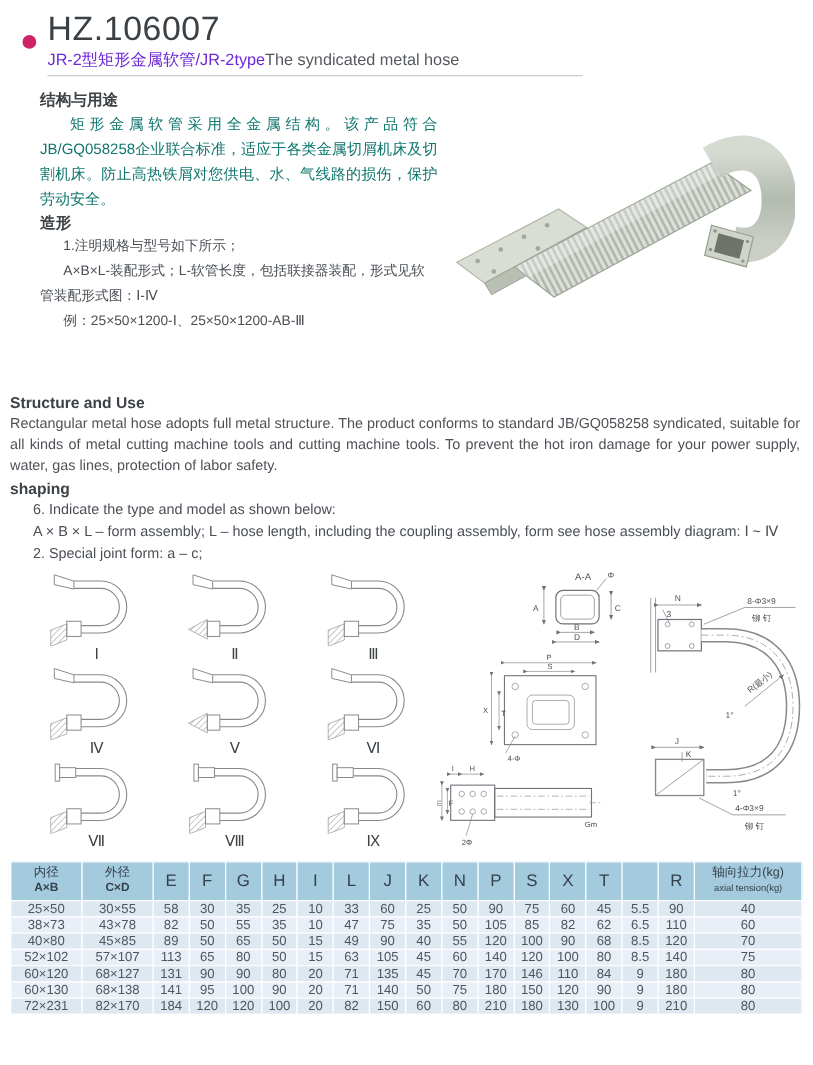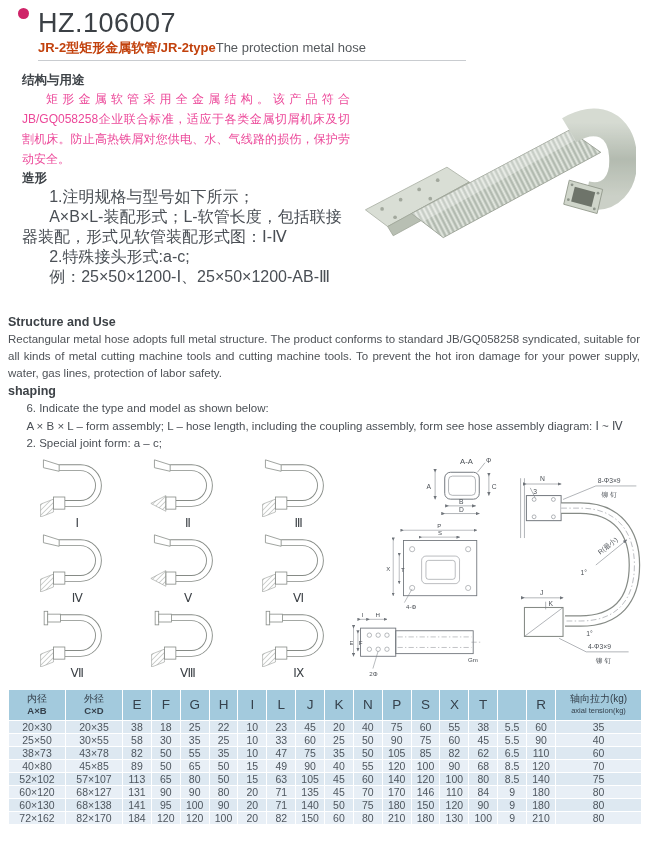--- a/index.html
+++ b/index.html
@@ -5,33 +5,33 @@
   :root{
     --accent:#cf2368; --table-header:#a3cadd; --row-odd:#dde8f1; --row-even:#e8eff6;
   }
   *{box-sizing:border-box;margin:0;padding:0}
   html,body{background:#fff}
   body{width:650px;height:852px;overflow:hidden;font-family:"Liberation Sans","DejaVu Sans",sans-serif;color:#4a4f55}
   .page{position:relative;width:650px;height:852px;background:#fff}
 
   
   header{padding:8px 0 0 18px}
-  .title-row{display:flex;align-items:flex-start;gap:9px}
+  .title-row{display:flex;align-items:flex-end;gap:9px}
   .bullet{width:11px;height:11px;border-radius:50%;background:var(--accent);flex:0 0 auto}
   h1.title{font-size:27px;font-weight:400;color:#3b4045;letter-spacing:.5px}
   .subtitle{margin-left:20px;width:428px;font-size:13px;color:#4a4f55;padding-bottom:3px;border-bottom:1.5px solid #c9ccd0}
-  .sub-zh{font-weight:700;color:#c2410c}
+  .sub-zh{font-weight:400;color:#6d28d9}
   .sub-en{font-weight:400;color:#55595d}
 
   
   .top-row{display:flex;margin-top:10px;height:218px}
-  .zh-block{width:356px;padding-left:22px;padding-right:6px}
+  .zh-block{width:356px;padding-left:32px;padding-right:6px}
   .sec-h{font-size:12.5px;font-weight:700;color:#3d4247;line-height:18px}
-  .zh-para{font-size:12px;line-height:20px;text-align:justify;text-justify:inter-character;text-indent:2em;color:#ec4899}
-  .zh-line,.en-line{font-size:16px;line-height:20px;text-indent:1.7em;color:#4a4f55}
+  .zh-para{font-size:12px;line-height:20px;text-align:justify;text-justify:inter-character;text-indent:2em;color:#0f766e}
+  .zh-line,.en-line{font-size:11px;line-height:20px;text-indent:1.7em;color:#4a4f55}
   .photo{flex:1;padding:2px 6px 0 2px}
 
   
   .en-block{margin-top:24px;padding:0 10px 0 8px}
   .en-para{font-size:11.5px;line-height:17px;text-align:justify;color:#4e5257}
   .en-line{font-size:11.5px;line-height:17.5px;text-indent:1.6em}
 
   
   .figures-row{display:flex;margin-top:4px;height:226px}
   .shapes-grid{width:332px;margin-left:22px;display:grid;grid-template-columns:repeat(3,1fr);row-gap:0}
@@ -119,32 +119,31 @@
 </svg>
 
 <div class="page">
 
   <header>
     <div class="title-row">
       <span class="bullet"></span>
       <h1 class="title">HZ.106007</h1>
     </div>
     <div class="subtitle">
-      <span class="sub-zh">JR-2型矩形金属软管/JR-2type</span><span class="sub-en">The protection metal hose</span>
+      <span class="sub-zh">JR-2型矩形金属软管/JR-2type</span><span class="sub-en">The syndicated metal hose</span>
     </div>
   </header>
 
   <div class="top-row">
     <div class="zh-block">
       <div class="sec-h">结构与用途</div>
       <p class="zh-para">矩形金属软管采用全金属结构。该产品符合JB/GQ058258企业联合标准，适应于各类金属切屑机床及切割机床。防止高热铁屑对您供电、水、气线路的损伤，保护劳动安全。</p>
       <div class="sec-h">造形</div>
       <p class="zh-line">1.注明规格与型号如下所示；</p>
       <p class="zh-line">A×B×L-装配形式；L-软管长度，包括联接器装配，形式见软管装配形式图：Ⅰ-Ⅳ</p>
-      <p class="zh-line">2.特殊接头形式:a-c;</p>
       <p class="zh-line">例：25×50×1200-Ⅰ、25×50×1200-AB-Ⅲ</p>
     </div>
     <div class="photo">
       <svg viewBox="0 0 300 215" width="278" height="206">
 
         <polygon points="8,144 96,98 120,114 32,162" fill="#d9ded5" stroke="#b1b7ac" stroke-width="1"></polygon>
         <circle cx="26" cy="143" r="2" fill="#a2a89d"></circle>
           <circle cx="46" cy="133" r="2" fill="#a2a89d"></circle>
         <circle cx="66" cy="122" r="2" fill="#a2a89d"></circle>
           <circle cx="86" cy="112" r="2" fill="#a2a89d"></circle>
@@ -394,40 +393,20 @@
               <div class="th-lg">R</div>
             </th>
             <th>
               <div class="th-sm">轴向拉力(kg)</div>
               <div class="th-xs">axial tension(kg)</div>
             </th>
           </tr>
         </thead>
       <tbody>
           <tr>
-            <td>20×30</td>
-            <td>20×35</td>
-            <td>38</td>
-            <td>18</td>
-            <td>25</td>
-            <td>22</td>
-            <td>10</td>
-            <td>23</td>
-            <td>45</td>
-            <td>20</td>
-            <td>40</td>
-            <td>75</td>
-            <td>60</td>
-            <td>55</td>
-            <td>38</td>
-            <td>5.5</td>
-            <td>60</td>
-            <td>35</td>
-          </tr>
-          <tr>
             <td>25×50</td>
             <td>30×55</td>
             <td>58</td>
             <td>30</td>
             <td>35</td>
             <td>25</td>
             <td>10</td>
             <td>33</td>
             <td>60</td>
             <td>25</td>
@@ -534,21 +513,21 @@
             <td>75</td>
             <td>180</td>
             <td>150</td>
             <td>120</td>
             <td>90</td>
             <td>9</td>
             <td>180</td>
             <td>80</td>
           </tr>
           <tr>
-            <td>72×162</td>
+            <td>72×231</td>
             <td>82×170</td>
             <td>184</td>
             <td>120</td>
             <td>120</td>
             <td>100</td>
             <td>20</td>
             <td>82</td>
             <td>150</td>
             <td>60</td>
             <td>80</td>

